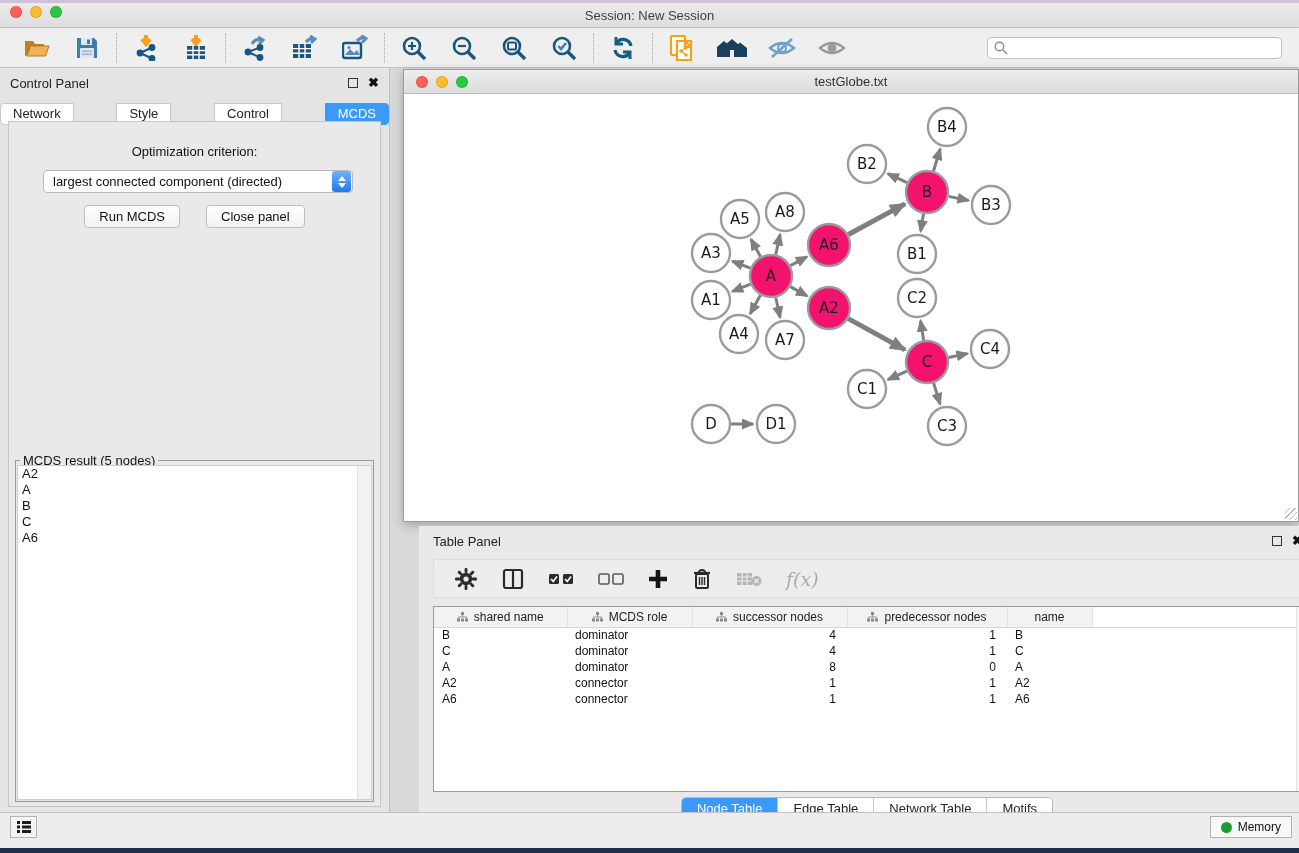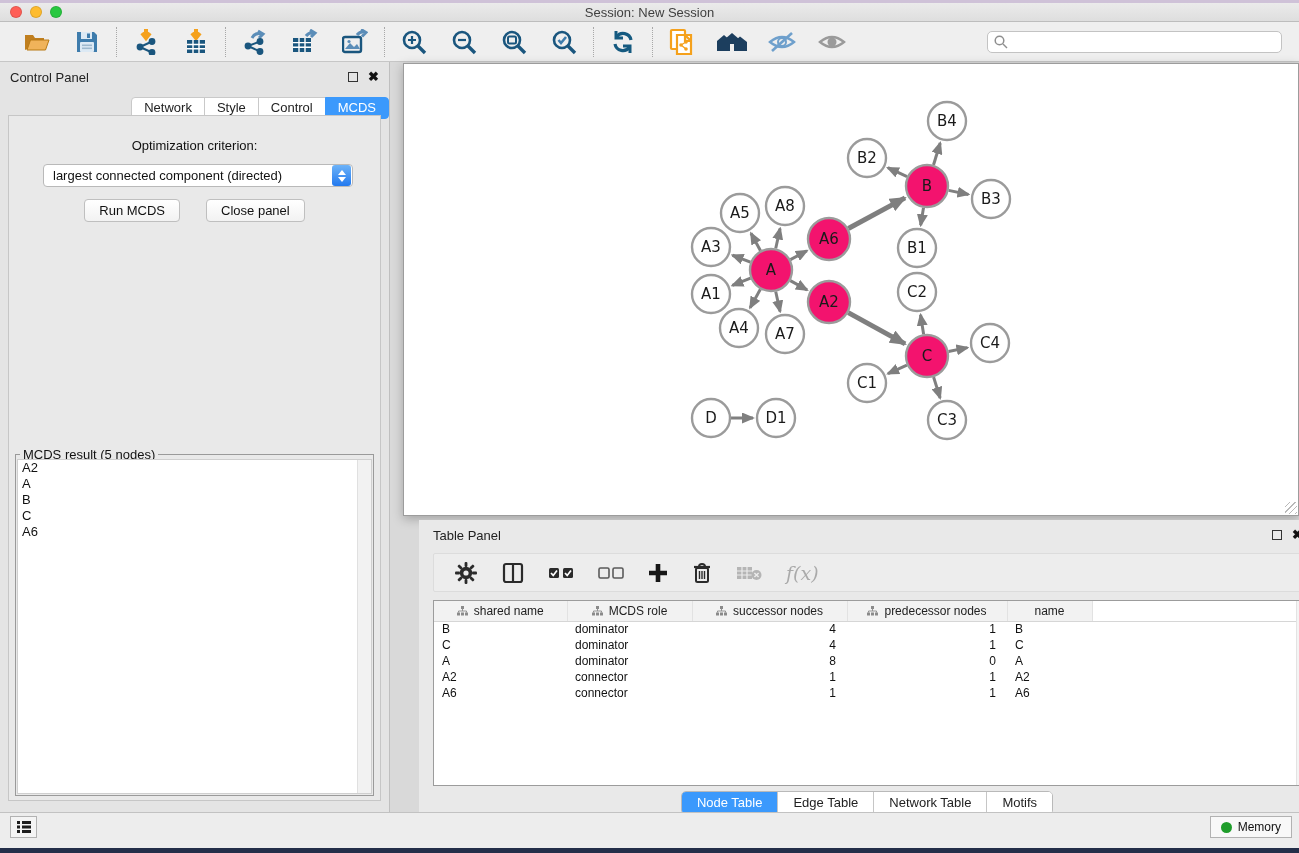--- a/index.html
+++ b/index.html
@@ -3,21 +3,21 @@
 <meta charset="utf-8">
 <style>
   * { margin:0; padding:0; box-sizing:border-box; }
   html,body { width:1299px; height:853px; font-family:"Liberation Sans",sans-serif; }
   .screen { position:relative; width:1299px; height:853px; background:#dcdcdc; overflow:hidden; }
   .top-strip { position:absolute; top:0; left:0; right:0; height:3px; background:#cfc2d8; }
   .bottom-strip { position:absolute; bottom:0; left:0; right:0; height:5px; background:#232e49; }
   .app { position:absolute; top:3px; left:0; right:0; bottom:5px; display:flex; flex-direction:column; background:#dadada; }
 
   
-  .titlebar { height:19px; background:linear-gradient(#ebebeb,#dedede); border-bottom:1px solid #bdbdbd;
+  .titlebar { height:25px; background:linear-gradient(#ebebeb,#dedede); border-bottom:1px solid #bdbdbd;
               position:relative; display:flex; align-items:center; justify-content:center;
               font-size:13px; color:#404040; flex:0 0 auto; }
   .lights { position:absolute; left:10px; top:3px; display:flex; gap:8px; }
   .light { width:12px; height:12px; border-radius:50%; border:1px solid rgba(0,0,0,.12); }
   .light.red { background:#ff5f57; } .light.yellow { background:#febc2e; } .light.green { background:#28c840; }
 
   
   .toolbar { height:40px; background:#efefef; border-bottom:1px solid #c6c6c6;
              display:flex; align-items:center; padding:0 8px; flex:0 0 auto; }
   .tb-group { display:flex; align-items:center; gap:20px; padding:0 14px; }
@@ -31,21 +31,21 @@
   
   .main { flex:1 1 auto; position:relative; background:#d9d9d9; }
 
   
   .control-panel { position:absolute; left:0; top:0; bottom:0; width:390px; background:#e4e4e4; border-right:1px solid #bfbfbf;padding-left:34px; }
   .panel-header { position:absolute; top:6px; left:10px; right:10px; height:18px; display:flex; align-items:center;
                   font-size:13px; color:#222; }
   .panel-header .spacer { flex:1; }
   .float-icon { width:10px; height:10px; border:1.6px solid #333; margin-right:10px; cursor:pointer; }
   .close-icon { font-size:13px; font-weight:bold; color:#111; cursor:pointer; line-height:10px; }
-  .cp-tabs { position:absolute; top:35px; left:0; right:0; display:flex; justify-content:flex-end; }
+  .cp-tabs { position:absolute; top:35px; left:0; right:0; display:flex; justify-content:space-between; }
   .cp-tab { font-size:13px; color:#222; background:#fff; border:1px solid #c9c9c9; padding:2px 12px 3px;
             margin-left:-1px; cursor:pointer; }
   .cp-tab:first-child { border-radius:4px 0 0 4px; margin-left:0; }
   .cp-tab:last-child { border-radius:0 4px 4px 0; }
   .cp-tab.selected { background:#3b99fc; border-color:#3b99fc; color:#fff; }
   .cp-content { position:absolute; left:8px; right:8px; top:53px; height:686px;
                 background:#e9e9e9; border:1px solid #c6c6c6; }
   .opt-label { text-align:center; font-size:13px; color:#111; margin-top:22px; }
   .dropdown { position:relative; margin:11px 27px 0 34px; height:23px; background:#fff;
               border:1px solid #b9b9b9; border-radius:4px; display:flex; align-items:center; cursor:pointer; }
@@ -309,20 +309,28 @@
                   <div class="result-item">C</div>
                   <div class="result-item">A6</div>
                 </div>
               <div class="result-scroll"></div>
             </div>
           </div>
         </div>
       </div>
 
       <div class="network-window">
+        <div class="nw-titlebar">
+          <div class="lights">
+            <div class="light red"></div>
+            <div class="light yellow"></div>
+            <div class="light green"></div>
+          </div>
+          <span>testGlobe.txt</span>
+        </div>
         <div class="nw-canvas">
           <svg width="894" height="427" xmlns="http://www.w3.org/2000/svg">
               <defs>
                 <marker id="arr" markerUnits="userSpaceOnUse" markerWidth="13" markerHeight="11" refX="11" refY="5.5" orient="auto">
                   <path d="M0,0 L13,5.5 L0,11 Z" fill="#7f7f7f"></path>
                 </marker>
                 <marker id="arrBig" markerUnits="userSpaceOnUse" markerWidth="17" markerHeight="14" refX="15" refY="7" orient="auto">
                   <path d="M0,0 L17,7 L0,14 Z" fill="#7f7f7f"></path>
                 </marker>
               </defs>

